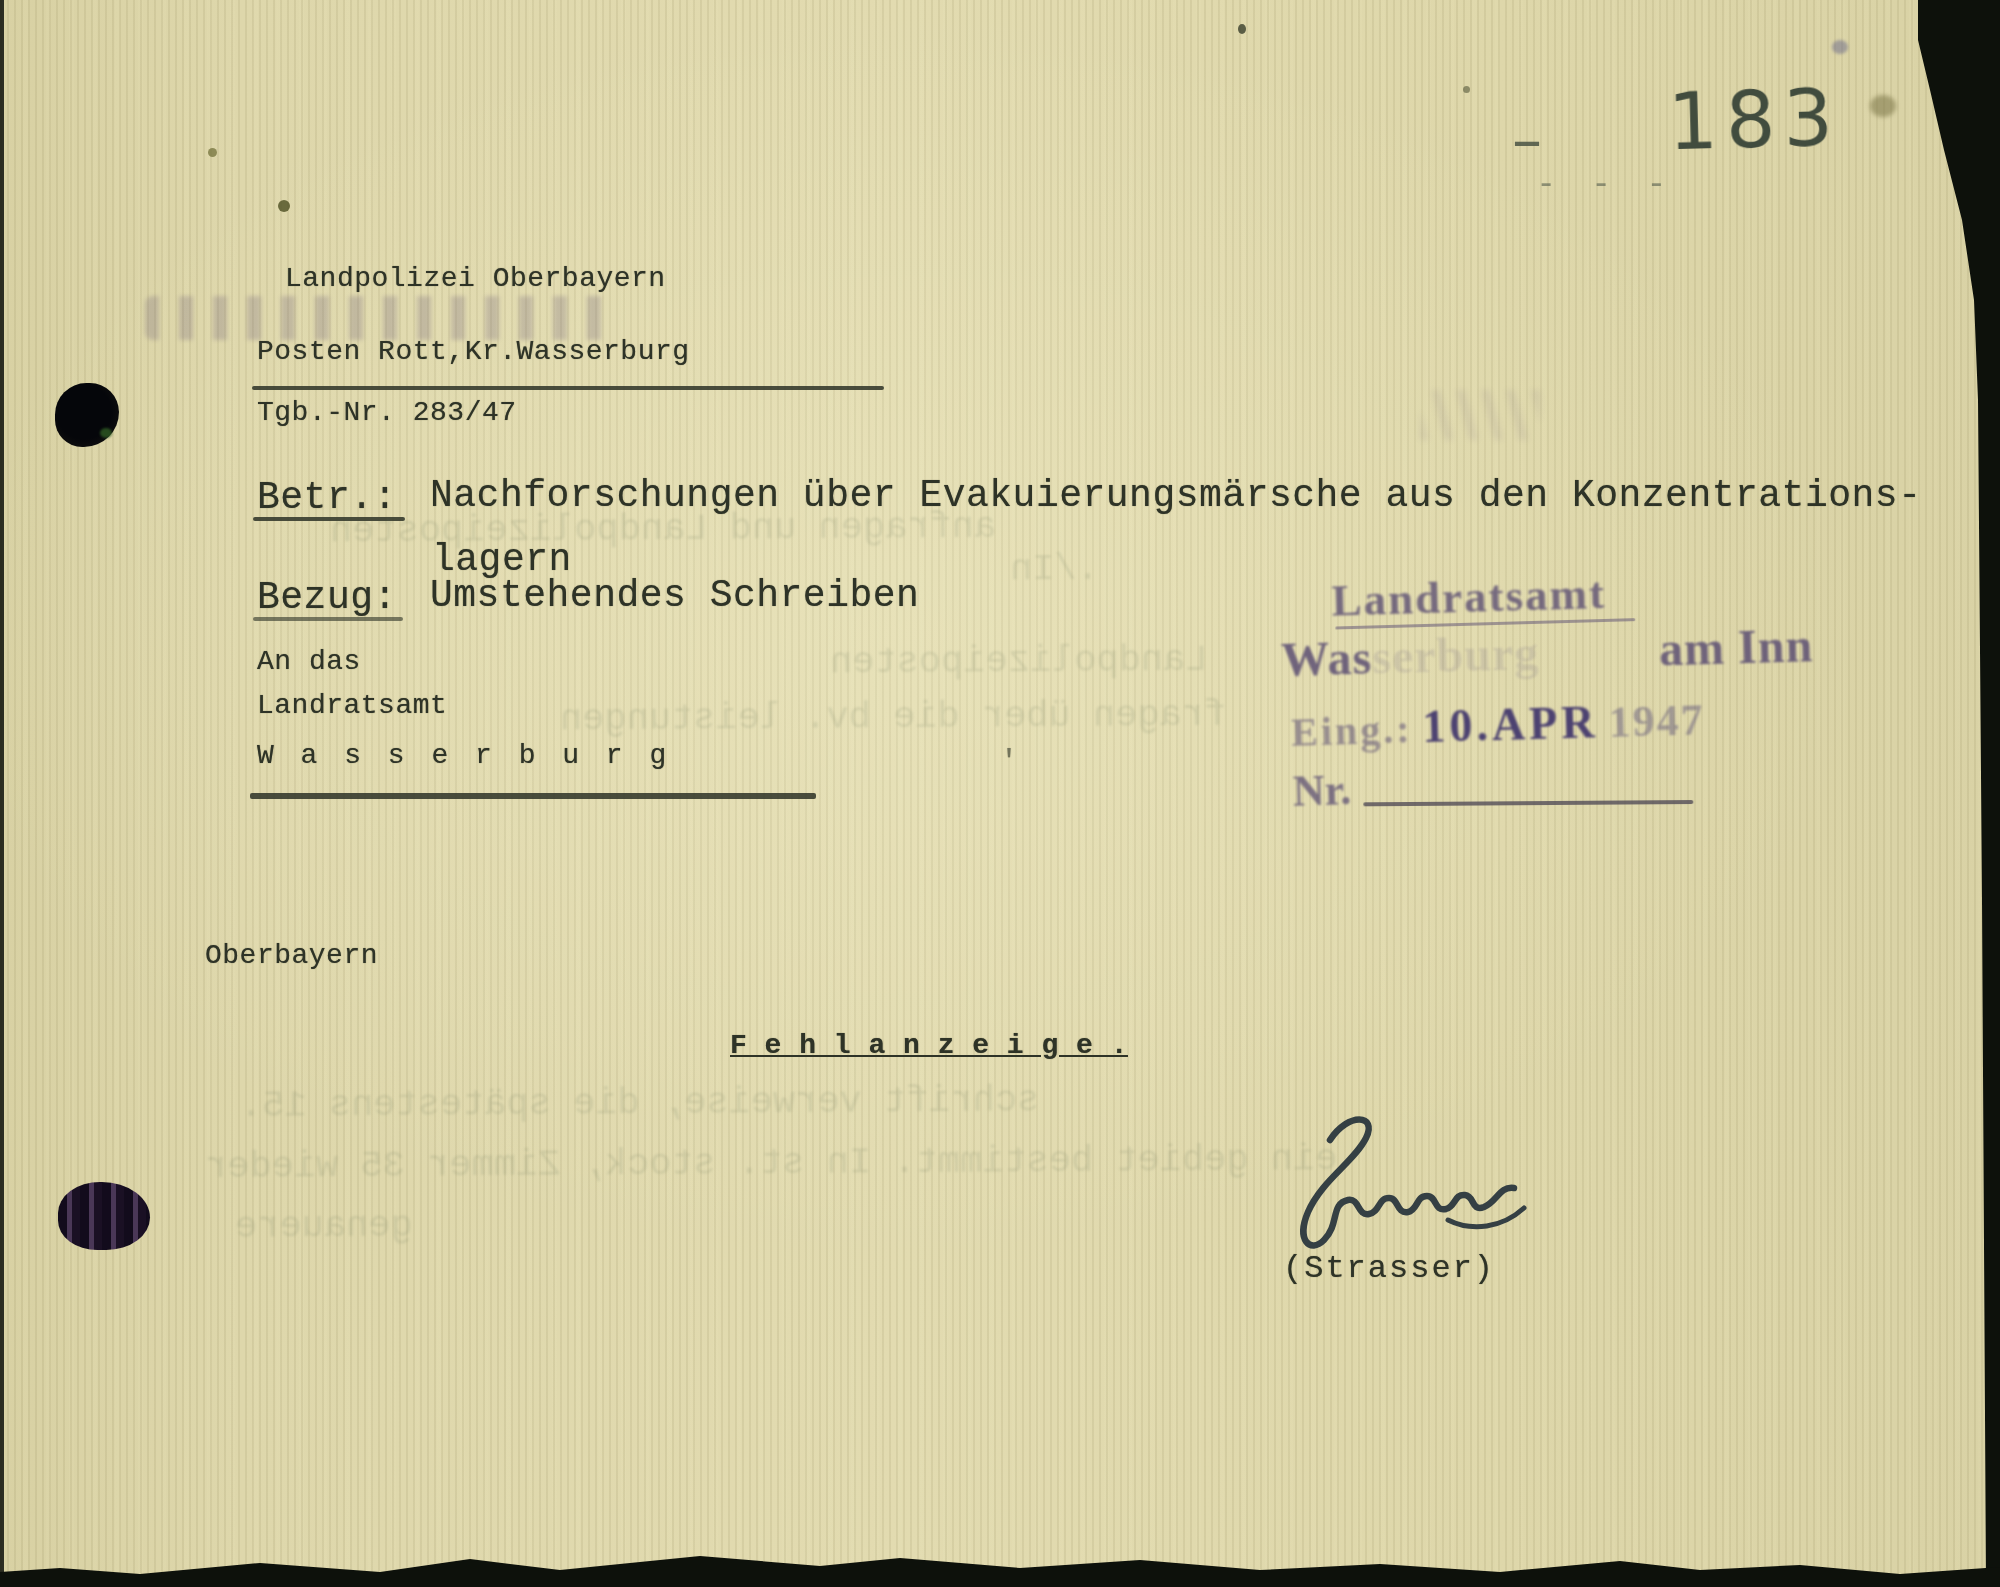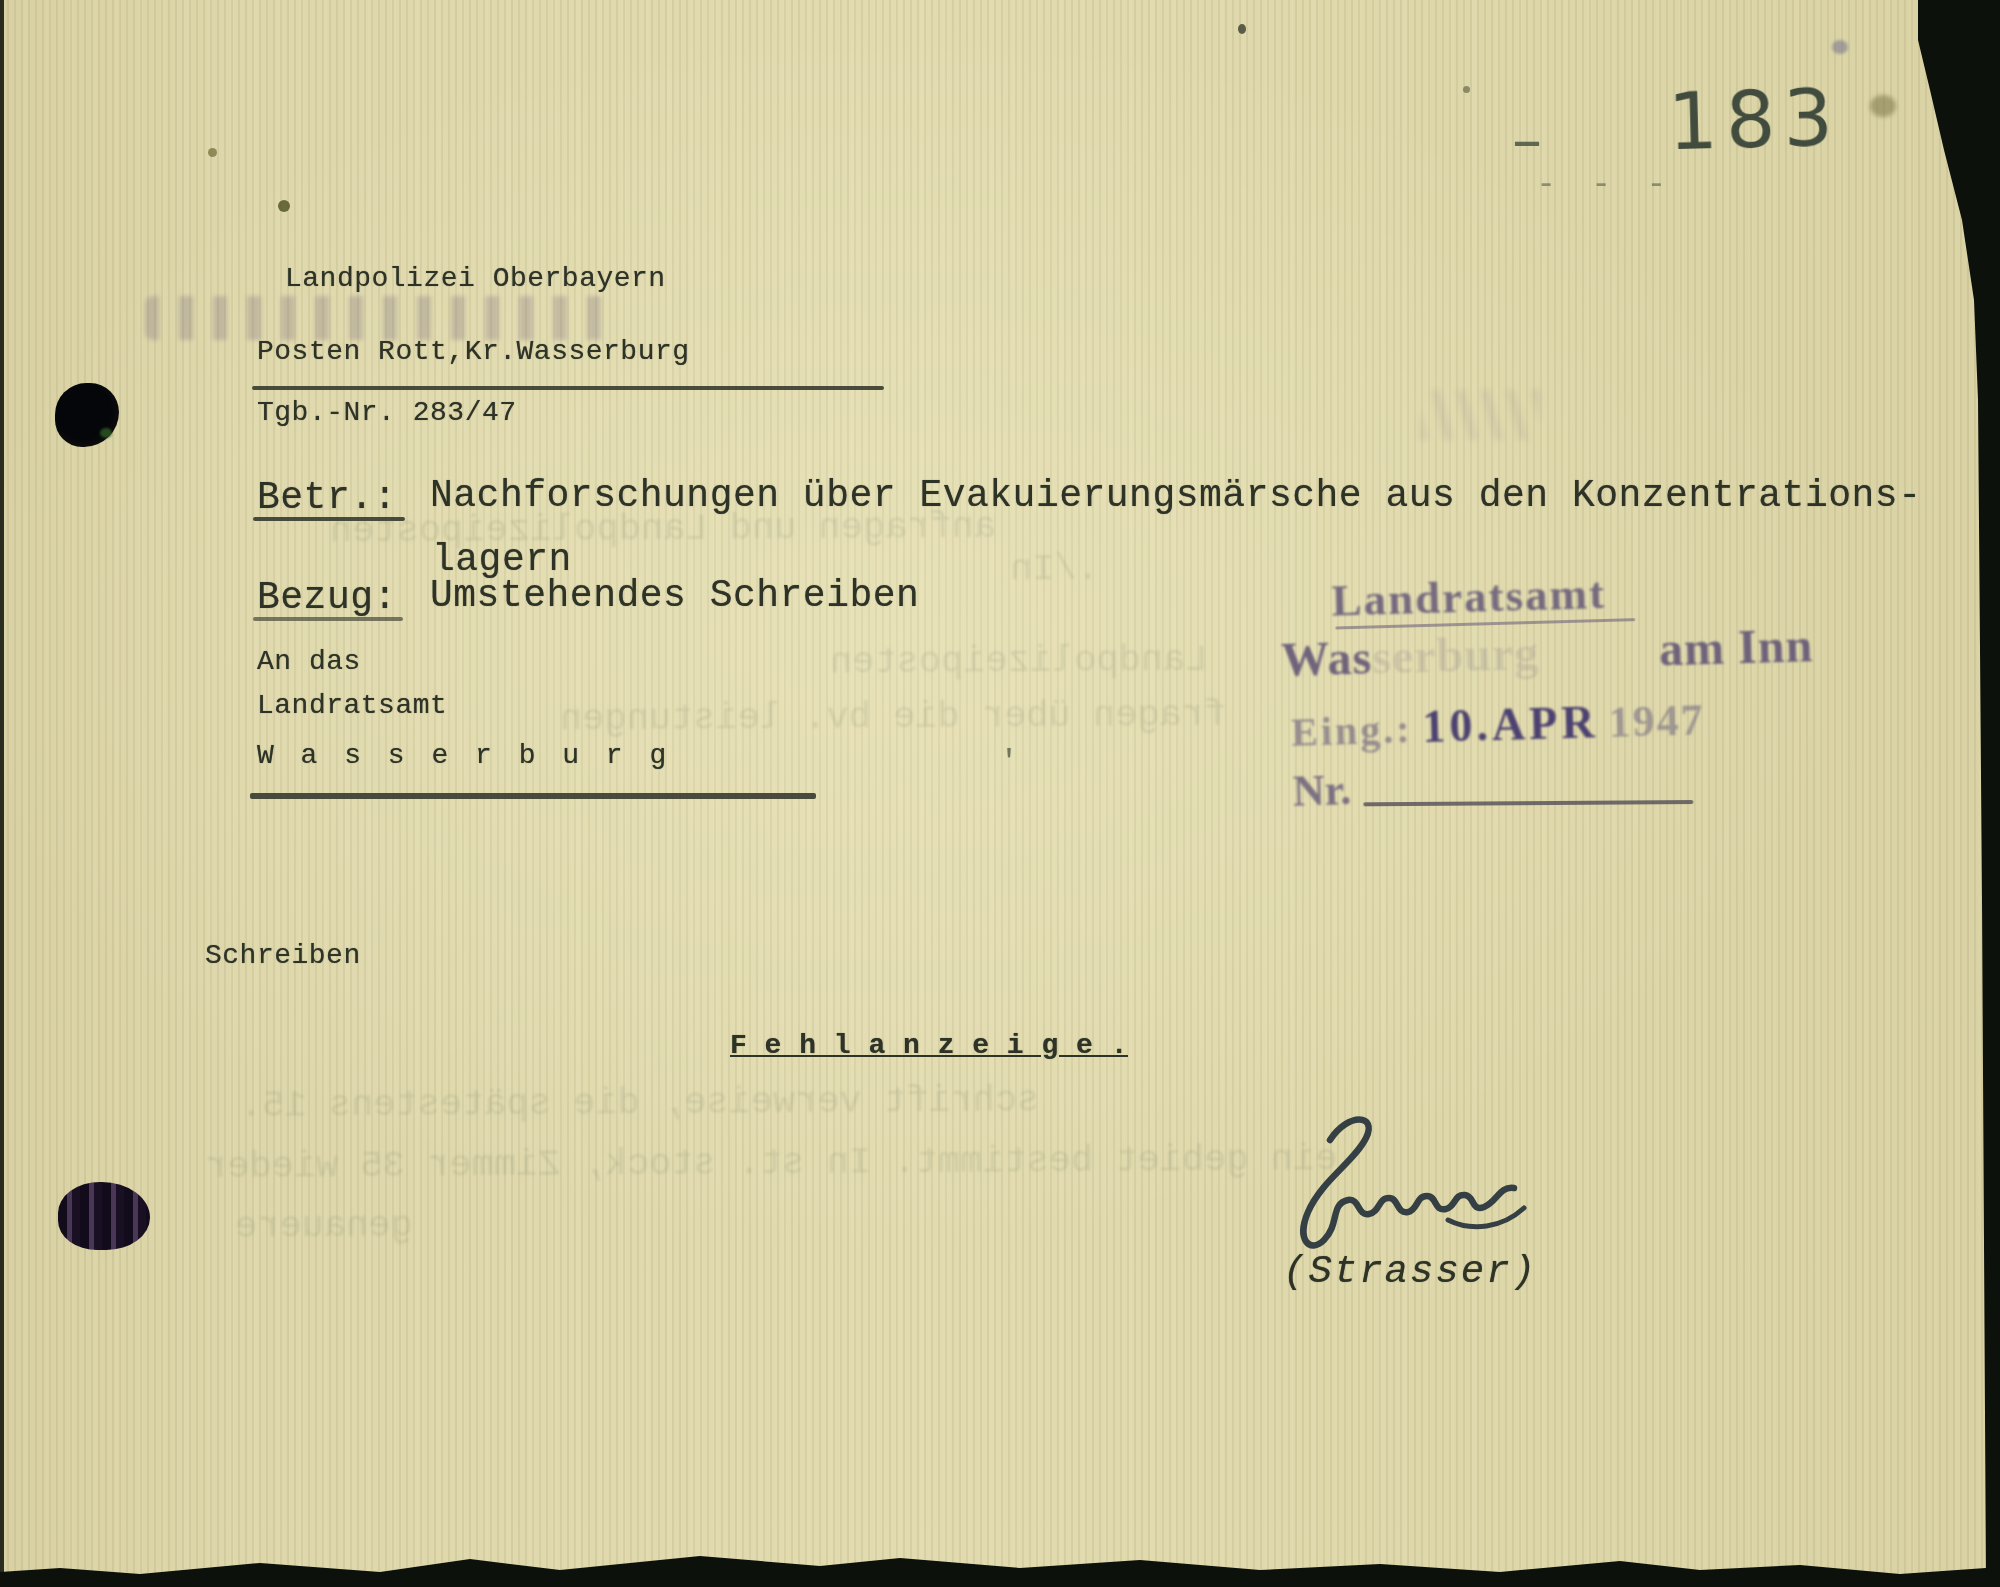--- a/index.html
+++ b/index.html
@@ -28,21 +28,21 @@
   .stamp .gap{display:inline-block;width:120px;}
   .stamp .l3{font-size:40px;filter:blur(0.8px);}
   .stamp .eing{opacity:0.55;font-weight:bold;letter-spacing:3px;}
   .stamp .date-strong{color:#453a6e;font-weight:bold;font-size:46px;letter-spacing:4px;opacity:0.95;}
   .stamp .date-faint{color:#453a6e;font-weight:bold;font-size:44px;opacity:0.40;letter-spacing:2px;}
   .stamp .l4{font-size:44px;font-weight:bold;opacity:0.75;filter:blur(1px);}
   .bleed{color:#5c6b50;opacity:0.14;transform:scaleX(-1) rotate(0.4deg);filter:blur(0.8px);font-size:37px;}
   .speck{position:absolute;border-radius:50%;}
   .edge{position:absolute;background:var(--edge,#0d110b);}
   .hole{position:absolute;background:radial-gradient(circle at 45% 45%, #05060a 55%, #1a1812 100%);}
-  .sig-label{font-size:39px;letter-spacing:2px;font-style:italic;}
+  .sig-label{font-size:32px;letter-spacing:2px;}
 </style>
 </head>
 <body>
 
 <div id="scan">
 
   <div class="el folio-dash" style="left:1512px;top:105px;">–</div>
   <div class="el folio" style="left:1668px;top:75px;">183</div>
   <div class="el under-dashes" style="left:1540px;top:162px;">- - -</div>
 
@@ -68,21 +68,21 @@
 
   <div class="el stamp" style="left:1282px;top:560px;width:430px;height:250px;">
     <div class="el l1" style="left:52px;top:10px;">Landratsamt</div>
     <div class="uline" style="left:55px;top:62px;width:300px;height:3px;background:#5c4f73;opacity:0.5;"></div>
     <div class="el l2" style="left:0px;top:66px;"><span>Was</span><span class="faded">serburg</span><span class="gap"></span><span>am Inn</span></div>
     <div class="el l3" style="left:8px;top:138px;"><span class="eing">Eing.:</span> <span class="date-strong">10.</span><span class="date-strong">APR</span> <span class="date-faint">1947</span></div>
     <div class="el l4" style="left:8px;top:200px;">Nr.</div>
     <div class="uline" style="left:78px;top:242px;width:330px;height:4px;background:#4a4452;opacity:0.75;transform:rotate(1.2deg);"></div>
   </div>
 
-  <div class="el typed" style="left:205px;top:940px;">Schreiben</div>
+  <div class="el typed" style="left:205px;top:940px;">Oberbayern</div>
   <div class="el typed bold" style="left:730px;top:1030px;">F e h l a n z e i g e .</div>
 
   <svg class="el" style="left:1252px;top:1108px;" width="290" height="170" viewBox="0 0 290 170">
     <g fill="none" stroke="var(--signature,#27343c)" stroke-width="6.5" stroke-linecap="round" opacity="0.92">
       <path d="M78 32 C 96 4 126 6 114 30 C 102 54 70 72 56 104 C 44 132 58 146 72 132 C 88 116 78 96 96 92 C 108 90 105 108 117 106 C 128 104 126 90 137 90 C 147 90 144 106 156 104 C 166 102 164 88 175 88 C 185 88 182 104 194 101 C 204 98 202 86 213 87 C 223 88 219 104 232 99 C 246 93 247 78 262 80"></path>
       <path d="M196 112 C 220 124 250 120 272 100" stroke-width="5"></path>
     </g>
   </svg>
   <div class="el sig-label typed" style="left:1283px;top:1250px;">(Strasser)</div>
 

